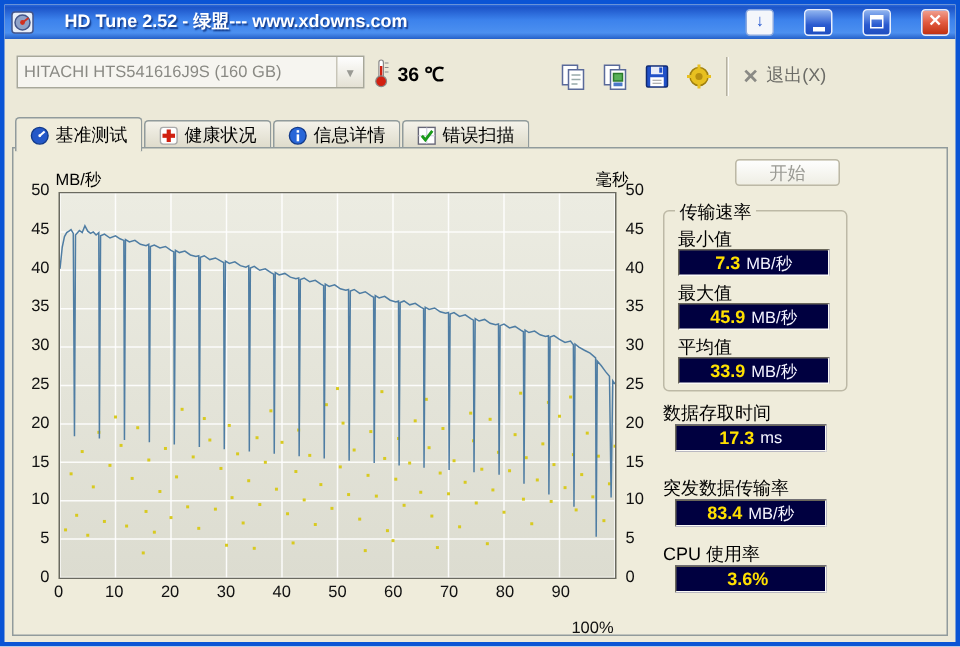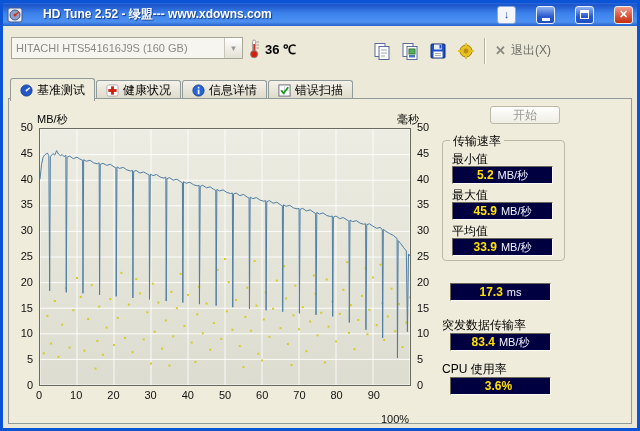--- a/index.html
+++ b/index.html
@@ -383,35 +383,36 @@
           <span class="tick" style="top: 0px; left: 334.8px; transform: translateX(-50%);">90</span>
           <span class="tick" style="top: 0px; left: 356px; transform: translateX(-50%); margin-top: 24px;">100%</span>
         </div>
 
       <div class="start-btn">开始</div>
 
       <div class="group">
         <span class="group-title">传输速率</span>
         <span class="g-label" style="top:10px">最小值</span>
         <div class="lcd" style="left:9px; top:25px">
-          <span class="num">5.2</span>
+          <span class="num">7.3</span>
           <span class="unit">MB/秒</span>
         </div>
         <span class="g-label" style="top:46px">最大值</span>
         <div class="lcd" style="left:9px; top:61px">
           <span class="num">45.9</span>
           <span class="unit">MB/秒</span>
         </div>
         <span class="g-label" style="top:82px">平均值</span>
         <div class="lcd" style="left:9px; top:97px">
           <span class="num">33.9</span>
           <span class="unit">MB/秒</span>
         </div>
       </div>
 
+      <span class="p-label" style="top:168px">数据存取时间</span>
       <div class="lcd" style="left:441px; top:184px">
         <span class="num">17.3</span>
         <span class="unit">ms</span>
       </div>
 
       <span class="p-label" style="top:218px">突发数据传输率</span>
       <div class="lcd" style="left:441px; top:234px">
         <span class="num">83.4</span>
         <span class="unit">MB/秒</span>
       </div>

